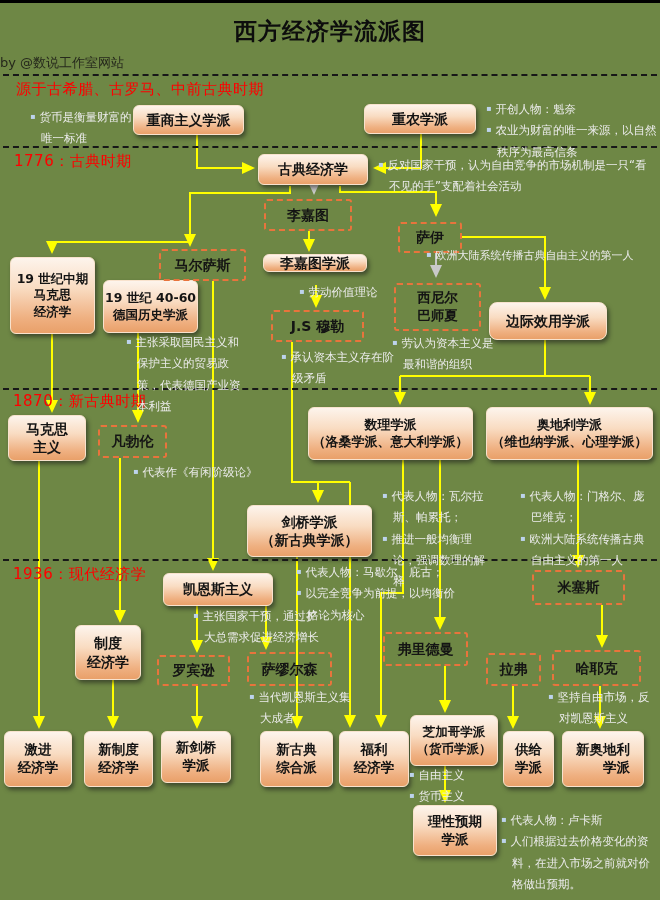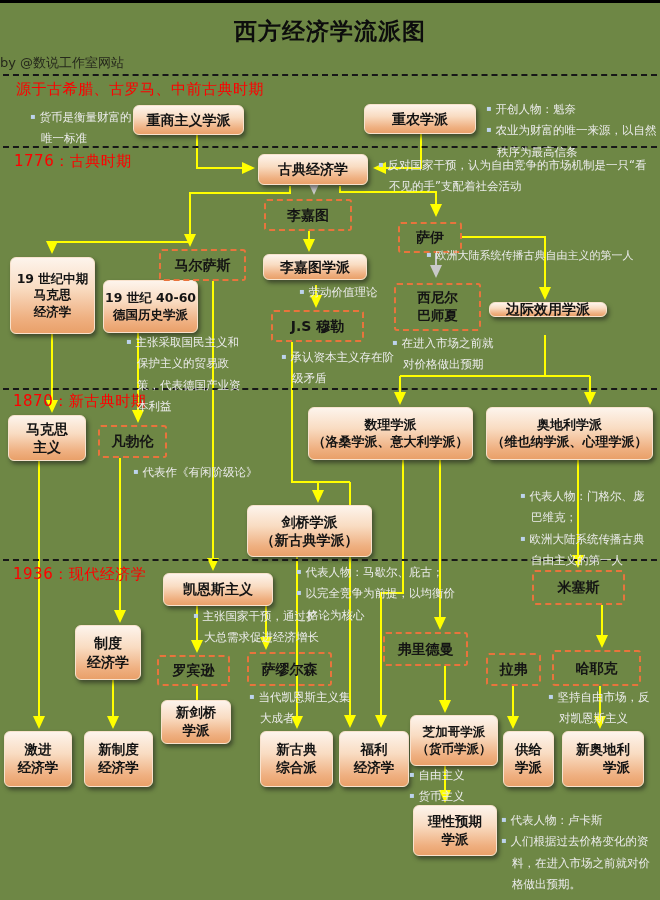--- a/index.html
+++ b/index.html
@@ -84,43 +84,43 @@
   <div class="subtitle">by @数说工作室网站</div>
 
   <div class="sec" style="left:16px;top:77px;">源于古希腊、古罗马、中前古典时期</div>
   <div class="sec" style="left:14px;top:149px;">1776：古典时期</div>
   <div class="sec" style="left:13px;top:389px;">1870：新古典时期</div>
   <div class="sec" style="left:13px;top:562px;">1936：现代经济学</div>
 
   <div class="node solid" style="left:133px;top:102px;width:111px;height:30px;">重商主义学派</div>
   <div class="node solid" style="left:364px;top:101px;width:112px;height:30px;">重农学派</div>
   <div class="node solid" style="left:258px;top:151px;width:110px;height:31px;">古典经济学</div>
-  <div class="node solid" style="left:263px;top:251px;width:104px;height:26px;">李嘉图学派</div>
+  <div class="node solid" style="left:263px;top:251px;width:104px;height:18px;">李嘉图学派</div>
   <div class="node solid" style="left:10px;top:254px;width:85px;height:77px;font-size:12.5px;">19 世纪中期
 马克思
 经济学</div>
   <div class="node solid" style="left:103px;top:277px;width:95px;height:53px;font-size:12.5px;">19 世纪 40-60
 德国历史学派</div>
-  <div class="node solid" style="left:489px;top:299px;width:118px;height:15px;">边际效用学派</div>
+  <div class="node solid" style="left:489px;top:299px;width:118px;height:38px;border-radius:8px;">边际效用学派</div>
   <div class="node solid" style="left:8px;top:412px;width:78px;height:46px;">马克思
 主义</div>
   <div class="node solid" style="left:308px;top:404px;width:165px;height:53px;font-size:13px;">数理学派
 （洛桑学派、意大利学派）</div>
   <div class="node solid" style="left:486px;top:404px;width:167px;height:53px;font-size:13px;">奥地利学派
 （维也纳学派、心理学派）</div>
   <div class="node solid" style="left:247px;top:502px;width:125px;height:52px;">剑桥学派
 （新古典学派）</div>
   <div class="node solid" style="left:163px;top:570px;width:110px;height:33px;">凯恩斯主义</div>
   <div class="node solid" style="left:75px;top:622px;width:66px;height:55px;">制度
 经济学</div>
   <div class="node solid" style="left:4px;top:728px;width:68px;height:56px;font-size:13.5px;">激进
 经济学</div>
   <div class="node solid" style="left:84px;top:728px;width:69px;height:56px;font-size:13.5px;">新制度
 经济学</div>
-  <div class="node solid" style="left:161px;top:697px;width:70px;height:44px;font-size:13.5px;">新剑桥
+  <div class="node solid" style="left:161px;top:728px;width:70px;height:52px;font-size:13.5px;">新剑桥
 学派</div>
   <div class="node solid" style="left:260px;top:728px;width:73px;height:56px;font-size:13.5px;">新古典
 综合派</div>
   <div class="node solid" style="left:339px;top:728px;width:70px;height:56px;font-size:13.5px;">福利
 经济学</div>
   <div class="node solid" style="left:410px;top:712px;width:88px;height:51px;font-size:12.5px;">芝加哥学派
 （货币学派）</div>
   <div class="node solid" style="left:503px;top:728px;width:51px;height:56px;font-size:13.5px;">供给
 学派</div>
   <div class="node solid" style="left:562px;top:728px;width:82px;height:56px;font-size:13.5px;text-align:right;">新奥地利
@@ -158,24 +158,28 @@
   <div class="ann" style="left:299px;top:279px;width:110px;">
     <div class="ai">劳动价值理论</div>
   </div>
   <div class="ann" style="left:126px;top:329px;width:120px;">
     <div class="ai">主张采取国民主义和保护主义的贸易政策，代表德国产业资本利益</div>
   </div>
   <div class="ann" style="left:281px;top:344px;width:115px;">
     <div class="ai">承认资本主义存在阶级矛盾</div>
   </div>
   <div class="ann" style="left:392px;top:330px;width:112px;">
-    <div class="ai">在进入市场之前就对价格做出预期</div>
+    <div class="ai">劳认为资本主义是最和谐的组织</div>
   </div>
   <div class="ann" style="left:133px;top:459px;width:200px;">
     <div class="ai">代表作《有闲阶级论》</div>
+  </div>
+  <div class="ann" style="left:382px;top:483px;width:108px;">
+    <div class="ai">代表人物：瓦尔拉斯、帕累托；</div>
+    <div class="ai">推进一般均衡理论，强调数理的解释</div>
   </div>
   <div class="ann" style="left:520px;top:483px;width:128px;">
     <div class="ai">代表人物：门格尔、庞巴维克；</div>
     <div class="ai">欧洲大陆系统传播古典自由主义的第一人</div>
   </div>
   <div class="ann" style="left:296px;top:559px;width:170px;">
     <div class="ai">代表人物：马歇尔、庇古；</div>
     <div class="ai">以完全竞争为前提，以均衡价格论为核心</div>
   </div>
   <div class="ann" style="left:193px;top:603px;width:132px;">

